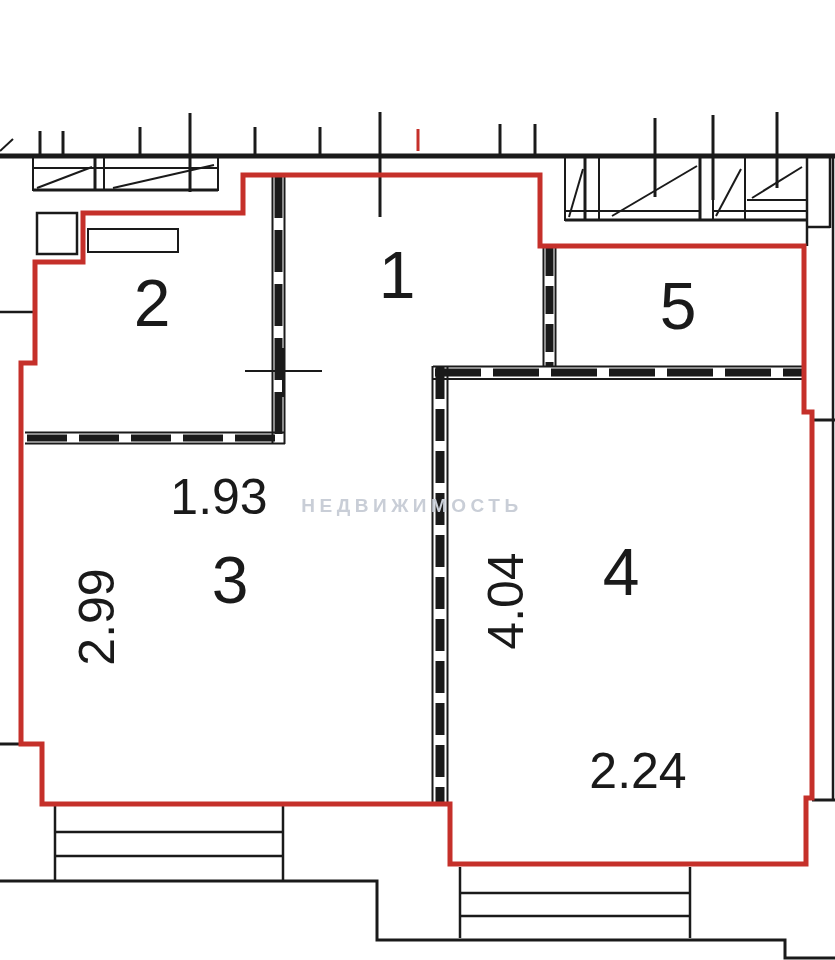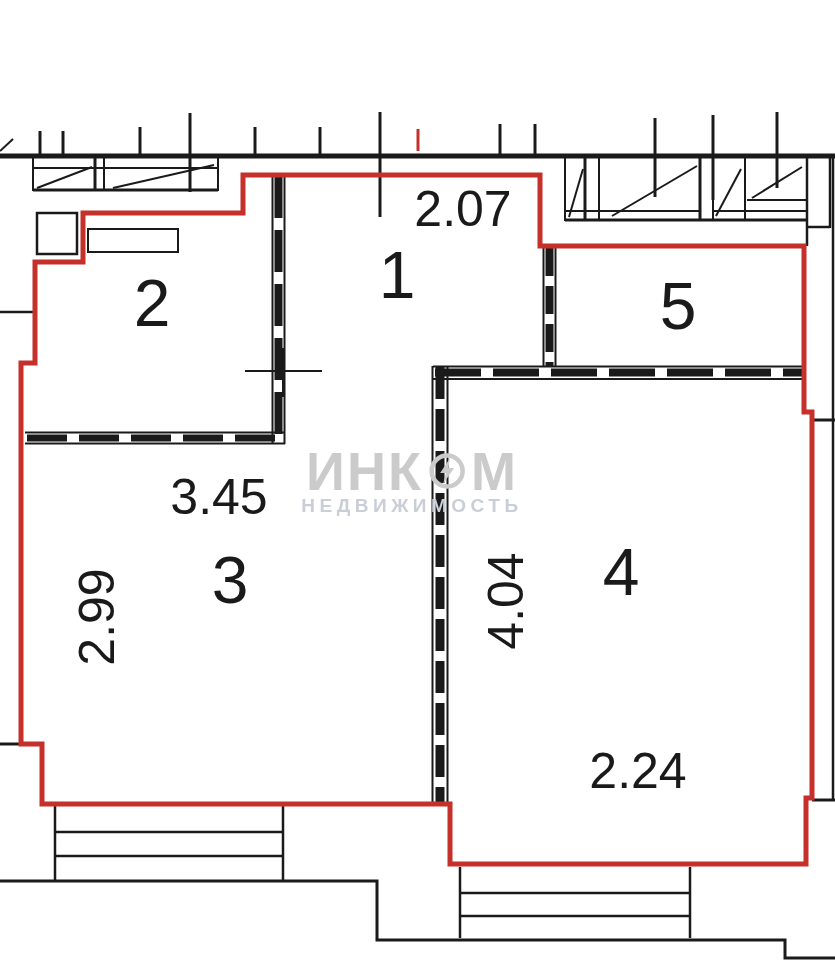--- a/index.html
+++ b/index.html
@@ -149,35 +149,26 @@
     </g>
 
     <g class="sk" stroke-width="2">
       <line x1="245" y1="371" x2="322" y2="371"></line>
       <line x1="283" y1="348" x2="283" y2="397"></line>
     </g>
 
     <path class="sr" d="M243,175 H540 V246 H804 V412 H812 V798 H806 V864 H450 V804 H42 V744 H21 V363 H35 V262 H83 V213 H243 Z" stroke-width="5" stroke-linejoin="miter"></path>
   </svg>
 
-  <div class="wm" style="left:412px;top:471px;">
-    <span>ИНК</span>
-    <svg width="40" height="40" viewBox="0 0 40 40">
-      <circle cx="20" cy="20" r="15.5" fill="none" stroke="#cbcbcb" stroke-width="4.5"></circle>
-      <path d="M23,7 L13,22 L19,22 L16,33 L27,17 L21,17 Z" fill="#cbcbcb"></path>
-    </svg>
-    <span>М</span>
-  </div>
   <div class="wm-sub" style="left:412px;top:506px;">НЕДВИЖИМОСТЬ</div>
 
   <div class="label room-num" style="left:397px;top:275px;">1</div>
   <div class="label room-num" style="left:152px;top:303px;">2</div>
   <div class="label room-num" style="left:230px;top:580px;">3</div>
   <div class="label room-num" style="left:621px;top:572px;">4</div>
   <div class="label room-num" style="left:678px;top:306px;">5</div>
 
-  <div class="label dim" style="left:463px;top:209px;">2.07</div>
-  <div class="label dim" style="left:219px;top:497px;">3.45</div>
+  <div class="label dim" style="left:219px;top:497px;">1.93</div>
   <div class="label dim rot" style="left:97px;top:617px;">2.99</div>
   <div class="label dim rot" style="left:506px;top:601px;">4.04</div>
   <div class="label dim" style="left:638px;top:771px;">2.24</div>
 
 </div>
 
 </body></html>

